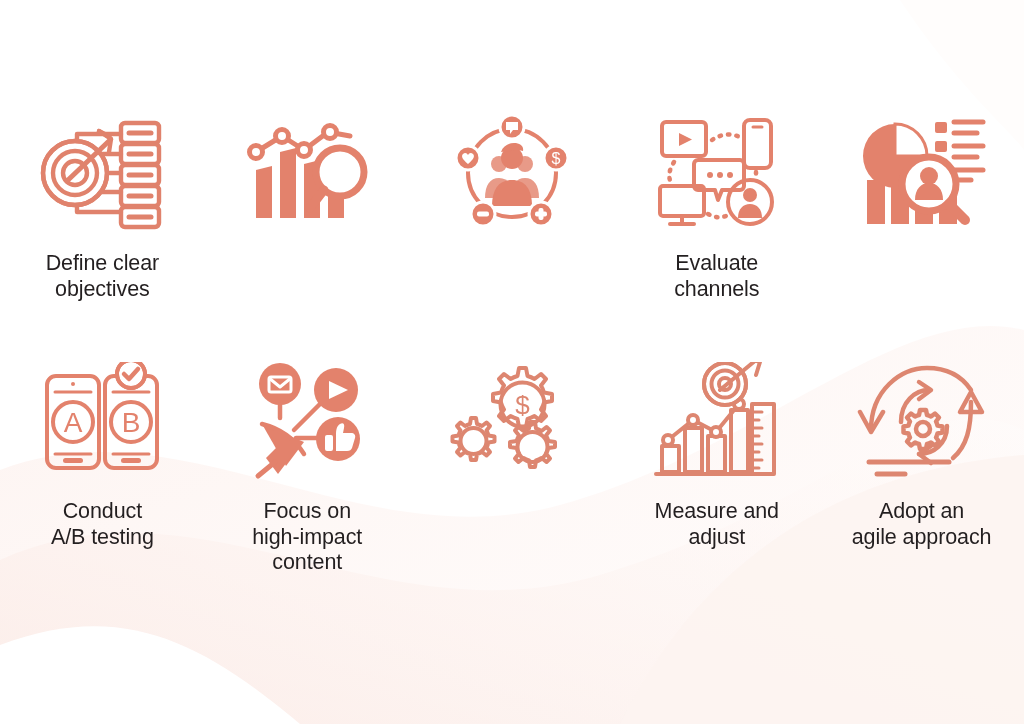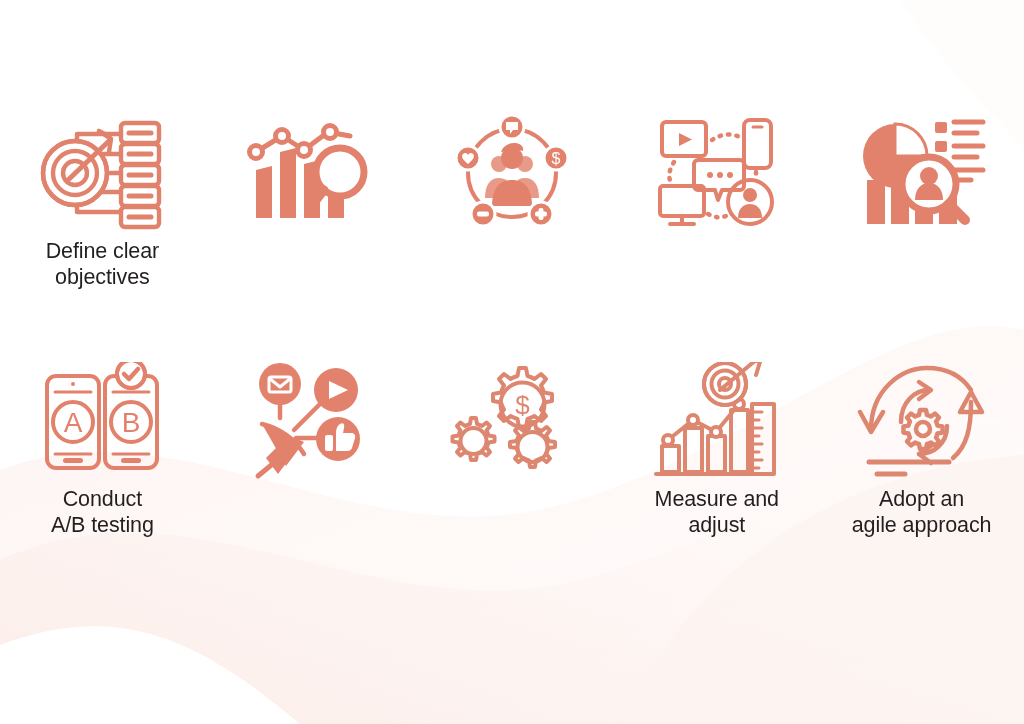--- a/index.html
+++ b/index.html
@@ -60,21 +60,21 @@
     align-items: center;
     justify-content: center;
   }
   .icon-wrap svg {
     display: block;
     width: 130px;
     height: 118px;
   }
 
   .label {
-    margin-top: 4px;
+    margin-top: 16px;
     text-align: center;
     font-family: "Liberation Sans", sans-serif;
     font-size: 21.5px;
     line-height: 25.5px;
     color: #231f20;
     letter-spacing: -0.1px;
     max-width: 186px;
     white-space: pre-line;
   }
 </style>
@@ -233,20 +233,22 @@
           </g>
 
           <g stroke-dasharray="1.5 7" stroke-width="4.5">
             <path d="M60 26 C72 18 82 20 90 24"></path>
             <path d="M22 48 C16 58 16 64 20 70"></path>
             <path d="M104 58 L104 66"></path>
             <path d="M56 100 C64 104 68 104 74 102"></path>
           </g>
         </svg>
       </div>
+      <div class="label">Evaluate
+channels</div>
     </div>
 
     <div class="cell">
       <div class="icon-wrap">
         <svg viewBox="0 0 130 118" fill="none">
 
           <g fill="#e3826c">
             <path d="M38 10 a32 32 0 1 0 0 64 a32 32 0 1 0 0 -64 Z M38 42 L38 10
                      a32 32 0 0 1 32 32 Z" fill="#e3826c"></path>
           </g>
@@ -338,20 +340,23 @@
             <path d="M94 73 c0-6 1-9 4-11 c3-2 5 0 4 4 l-1 5 h8 c3 0 5 2 4 5 l-3 10
                      c-1 2-2 3-5 3 h-11 Z"></path>
           </g>
 
           <path d="M20 62 L62 80 L44 104 Z" fill="#e3826c"></path>
           <path d="M20 62 C36 66 52 76 62 92" fill="none" stroke="#e3826c" stroke-width="4.5" stroke-linecap="round"></path>
           <path d="M24 96 L36 84 L48 96 L36 112 Z" fill="#e3826c"></path>
           <line x1="33" y1="100" x2="16" y2="114" stroke="#e3826c" stroke-width="5" stroke-linecap="round"></line>
         </svg>
       </div>
+      <div class="label">Focus on
+high-impact
+content</div>
     </div>
 
     <div class="cell">
       <div class="icon-wrap">
         <svg viewBox="0 0 130 118" fill="none" stroke="#dd8670" stroke-width="4" stroke-linejoin="round" stroke-linecap="round">
 
           <path d="M72 6 l7 0 l1.5 8 a28 28 0 0 1 7 3 l6.5-5 l5 5 l-5 6.5 a28 28 0 0 1 3 7
                    l8 1.5 l0 7 l-8 1.5 a28 28 0 0 1 -3 7 l5 6.5 l-5 5 l-6.5-5 a28 28 0 0 1 -7 3
                    l-1.5 8 l-7 0 l-1.5-8 a28 28 0 0 1 -7-3 l-6.5 5 l-5-5 l5-6.5 a28 28 0 0 1 -3-7
                    l-8-1.5 l0-7 l8-1.5 a28 28 0 0 1 3-7 l-5-6.5 l5-5 l6.5 5 a28 28 0 0 1 7-3 Z"></path>

